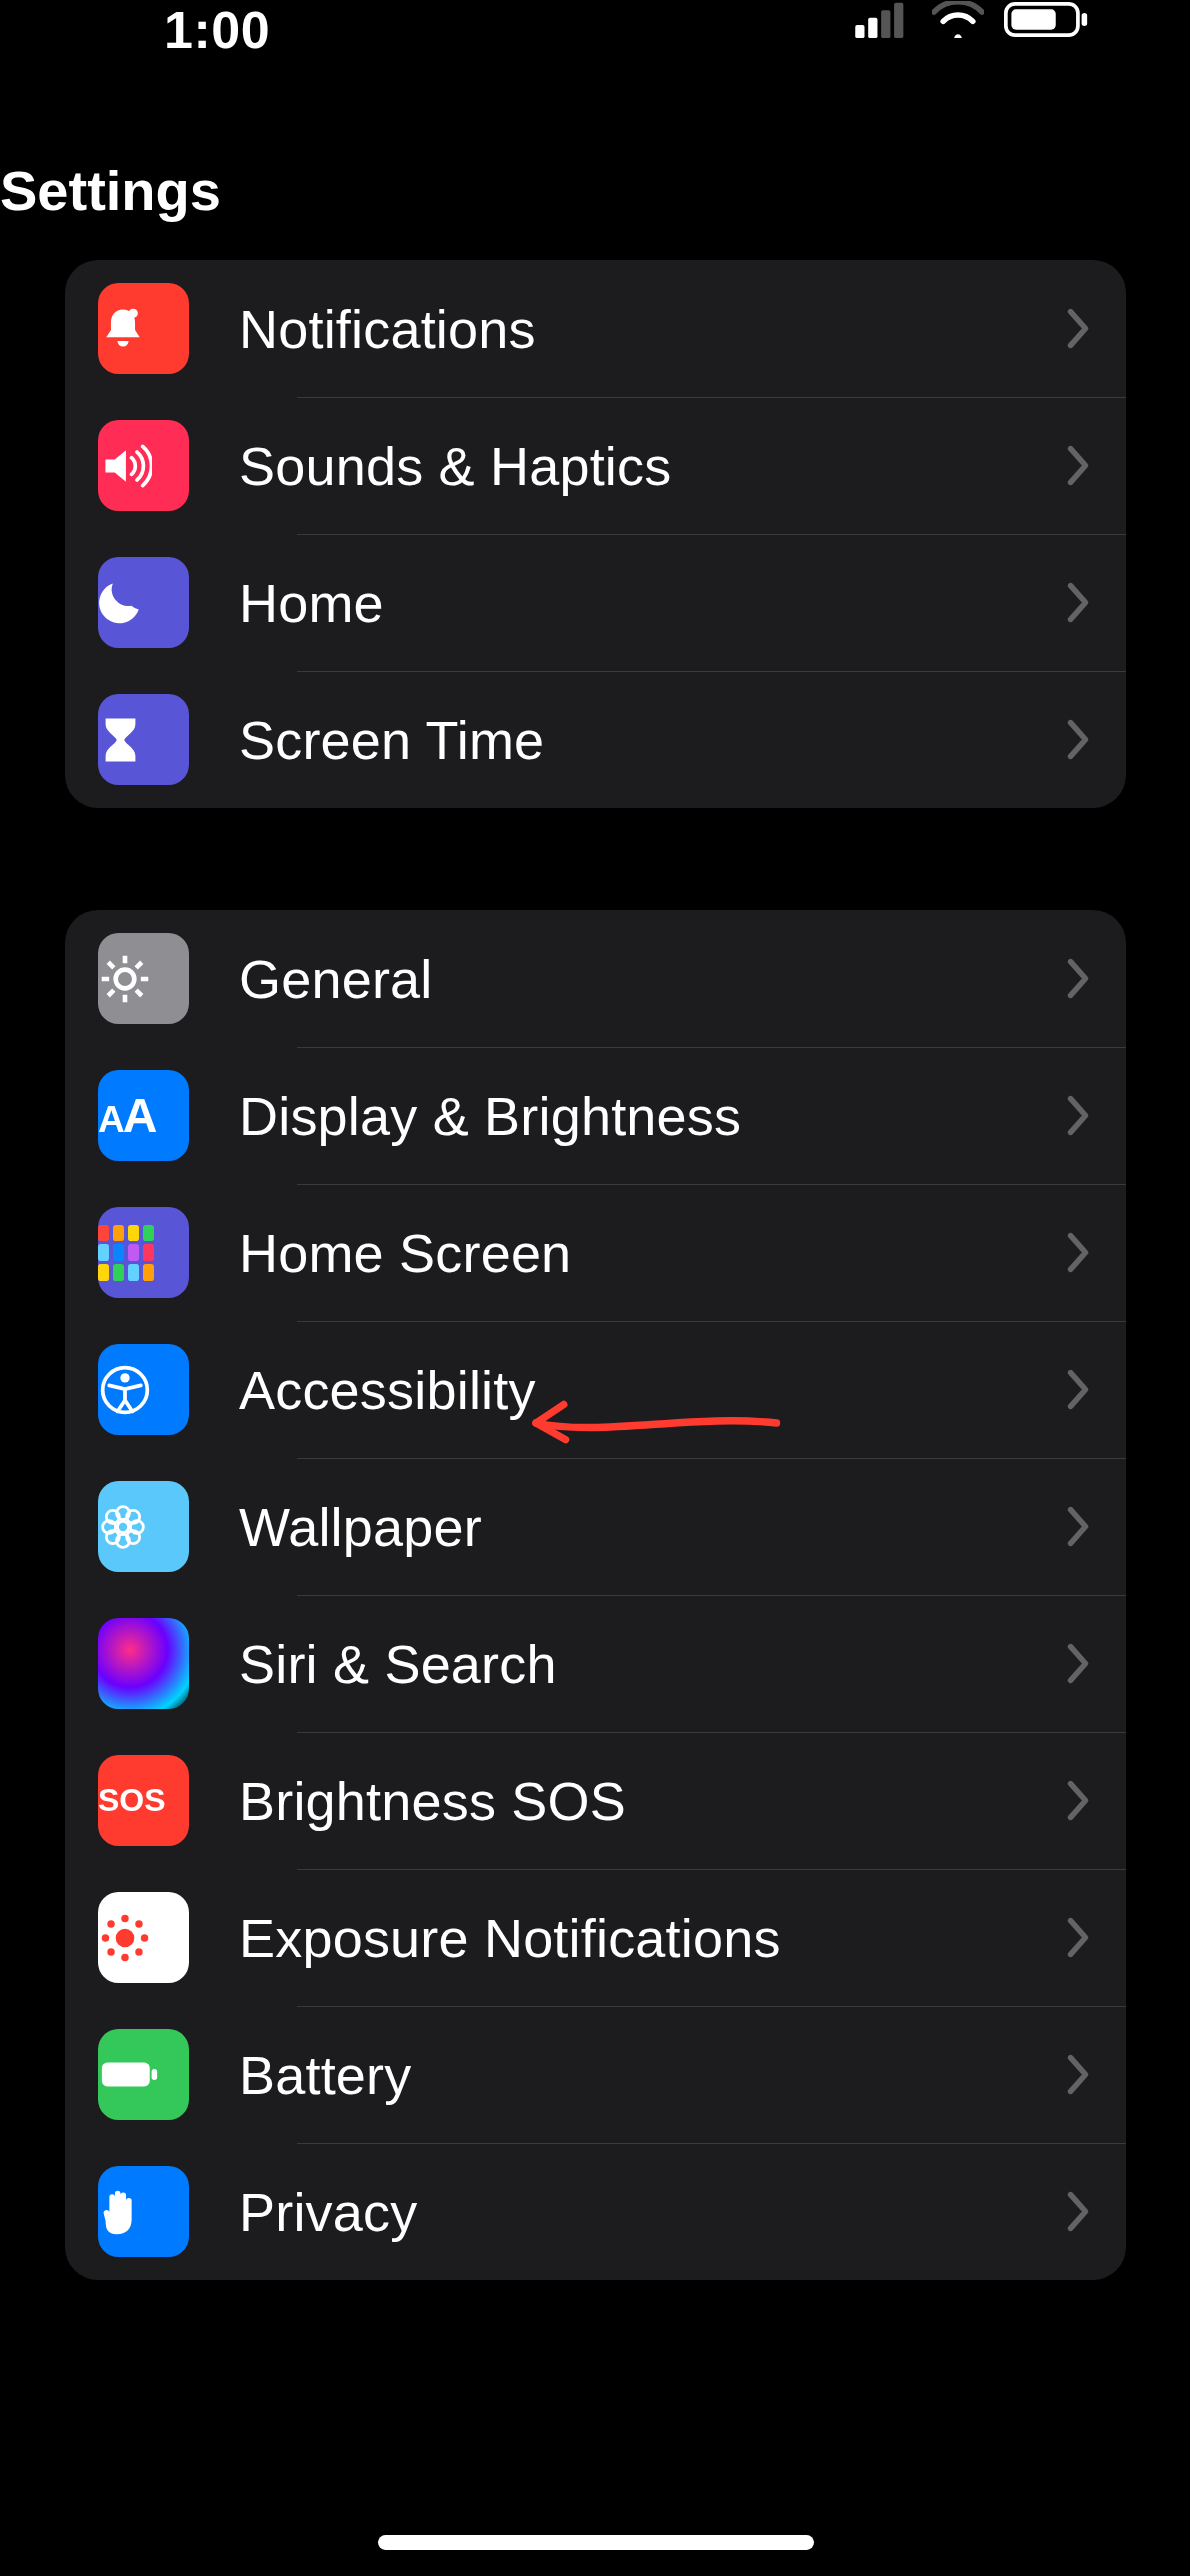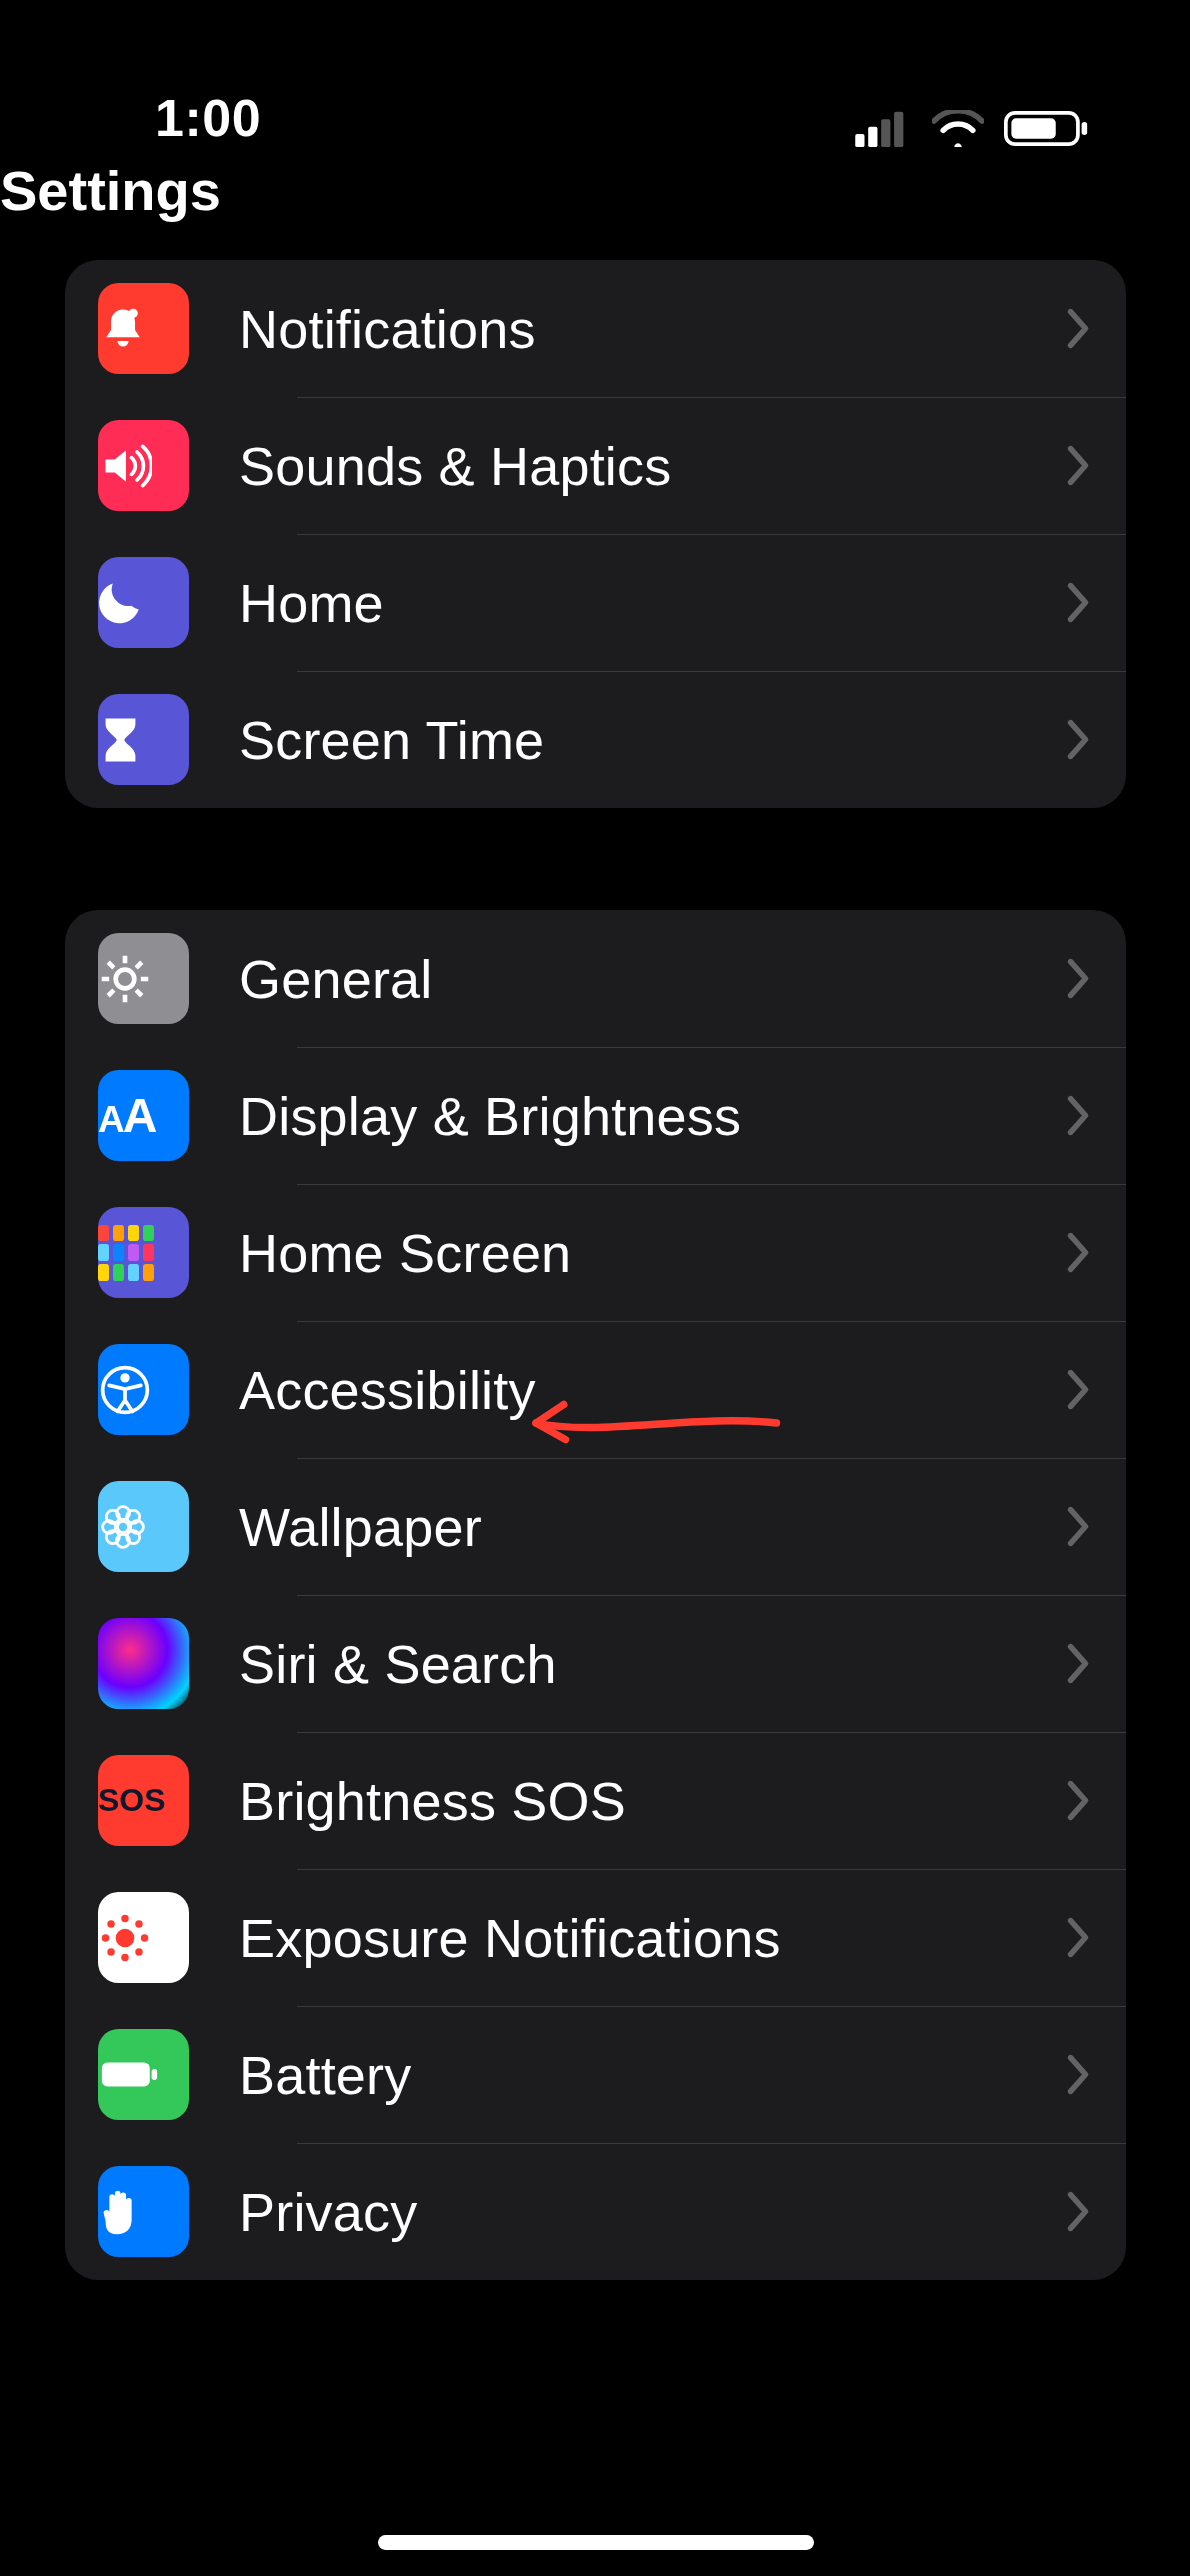--- a/index.html
+++ b/index.html
@@ -9,24 +9,24 @@
     background: #000;
     font-family: -apple-system, "SF Pro Text", "Helvetica Neue", Arial, sans-serif;
     color: #fff;
     overflow: hidden;
     position: relative;
   }
 
   
   .status-bar {
     position: absolute;
-    top: 0; left: 7px; right: 0;
+    top: 0; left: 16px; right: 0;
     height: 148px;
     display: flex;
-    align-items: flex-end;
+    align-items: flex-start;
     justify-content: space-between;
     padding: 0 102px 0 148px;
   }
   .status-time {
     font-size: 52px;
     font-weight: 600;
     letter-spacing: 0.5px;
   }
   .status-icons {
     display: flex;
@@ -333,21 +333,21 @@
       <div class="app-icon bg-siri"></div>
       <div class="row-label">Siri &amp; Search</div>
       <svg class="chevron" width="28" height="45" viewBox="0 0 30 48">
           <path d="M6 6l16 18L6 42" stroke="currentColor" stroke-width="6" fill="none" stroke-linecap="round" stroke-linejoin="round"></path>
         </svg>
     </div>
 
 
     <div class="row">
       <div class="app-icon bg-orange">
-        <span class="sos-text" style="color:#0f172a;font-weight:800;">SOS</span>
+        <span class="sos-text" style="color:#ffffff;font-weight:800;">SOS</span>
       </div>
       <div class="row-label">Brightness SOS</div>
       <svg class="chevron" width="28" height="45" viewBox="0 0 30 48">
           <path d="M6 6l16 18L6 42" stroke="currentColor" stroke-width="6" fill="none" stroke-linecap="round" stroke-linejoin="round"></path>
         </svg>
     </div>
 
     <div class="row">
       <div class="app-icon bg-white">
         <svg width="54" height="54" viewBox="0 0 58 58">

